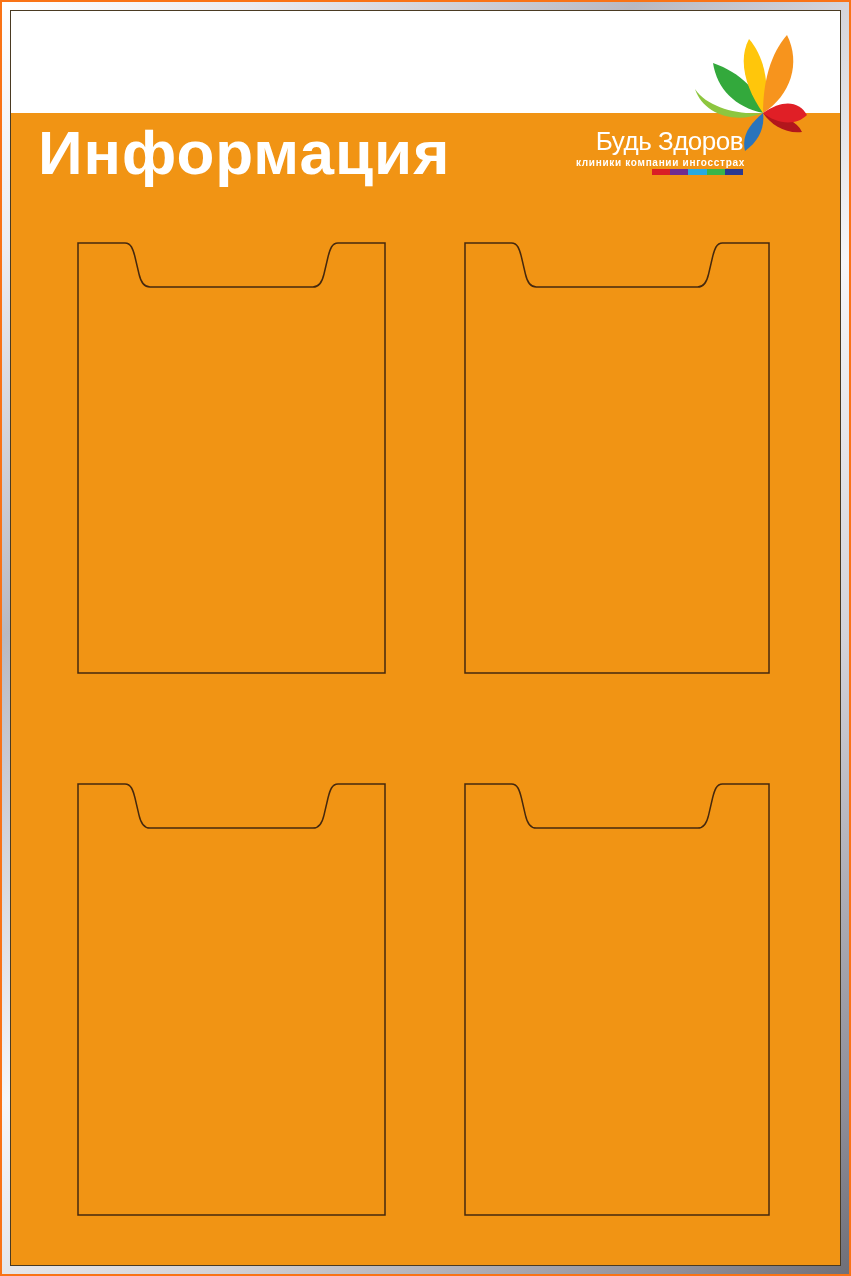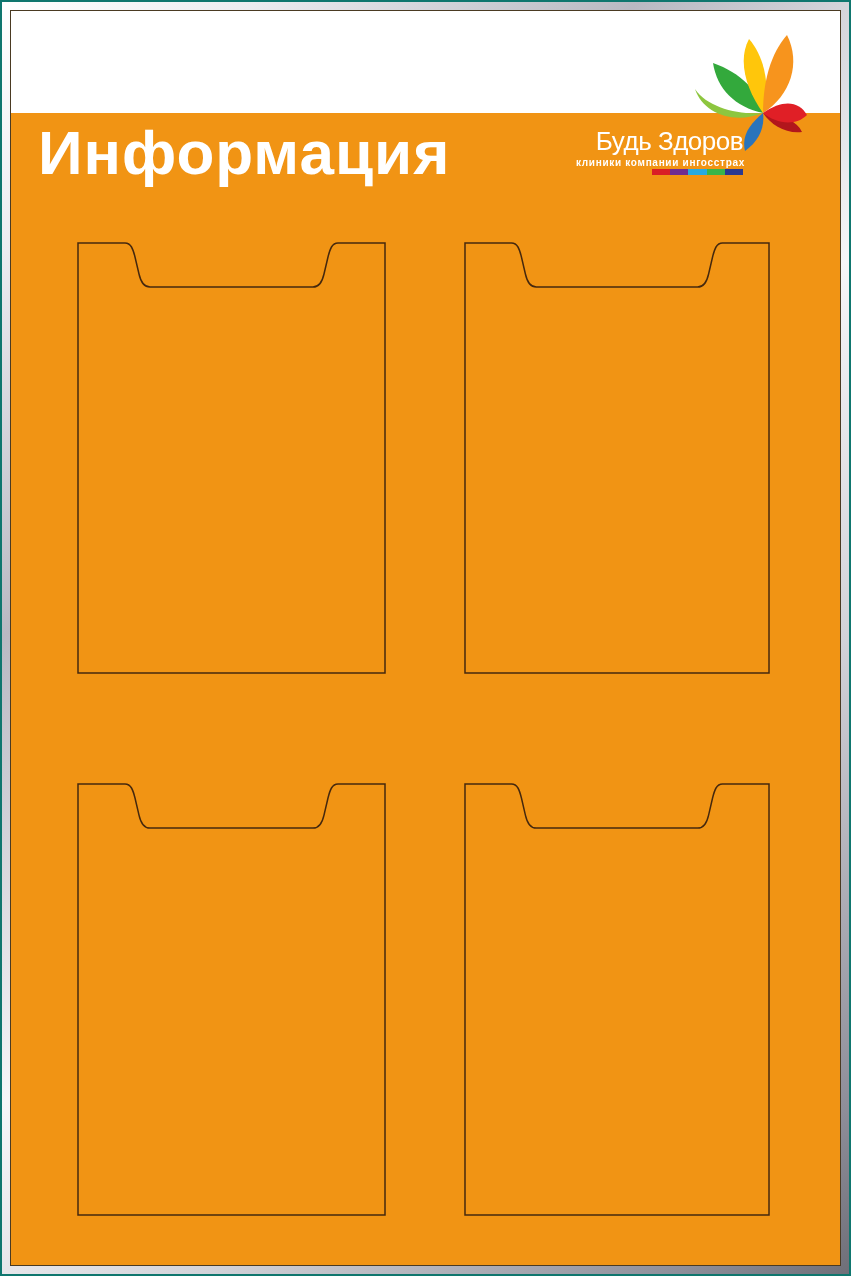--- a/index.html
+++ b/index.html
@@ -1,18 +1,18 @@
 <!DOCTYPE html>
 <html><head>
 <meta charset="utf-8">
 <style>
   * { margin:0; padding:0; box-sizing:border-box; }
   html,body { width:851px; height:1276px; background:#ffffff; font-family:"Liberation Sans", sans-serif; }
 
-  .stand { position:relative; width:851px; height:1276px; background:#0f766e; overflow:hidden; }
+  .stand { position:relative; width:851px; height:1276px; background:#f97316; overflow:hidden; }
 
   
   .frame-metal {
     position:absolute; inset:2px;
     background: linear-gradient(135deg,
       #ffffff 0%, #ececf0 12%, #b9b9c2 30%, #f6f6f8 52%, #d2d2d8 70%, #8e8e99 92%, #6f6f78 100%);
   }
 
   
   .board {

